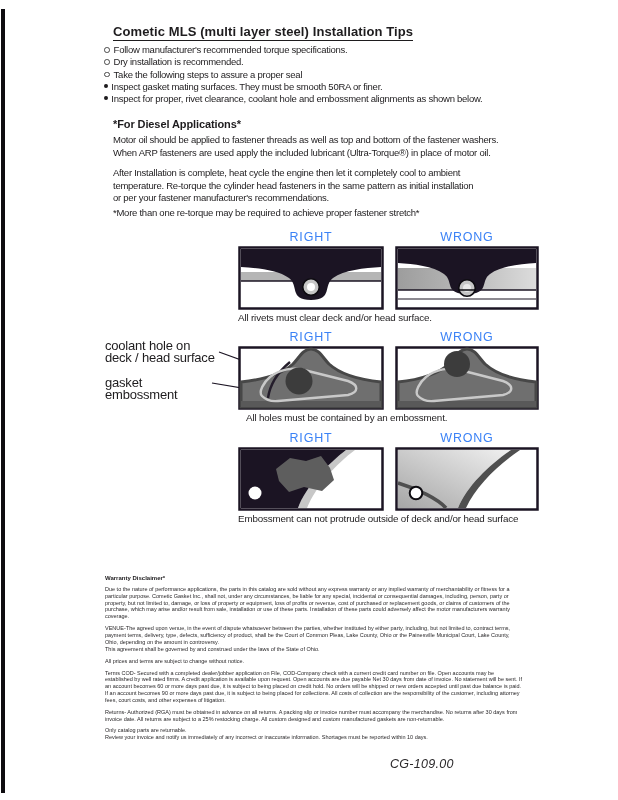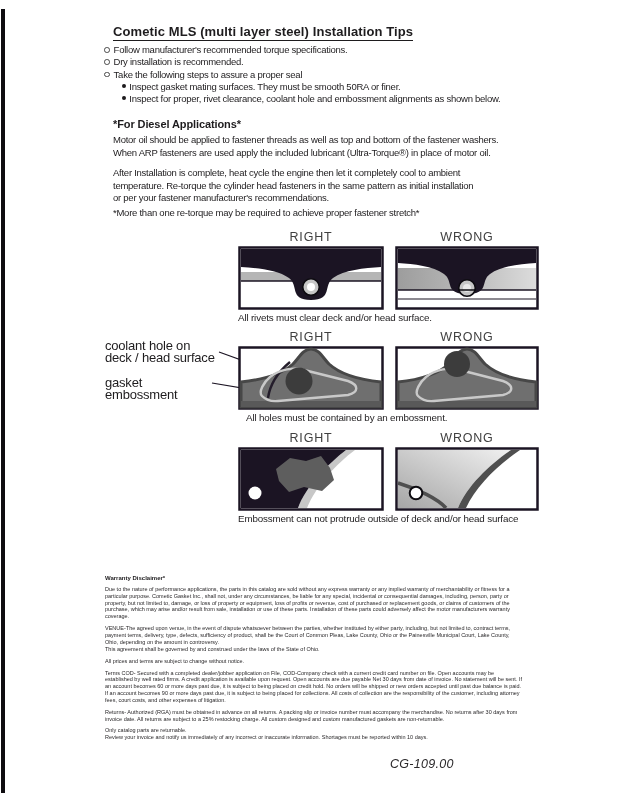--- a/index.html
+++ b/index.html
@@ -10,23 +10,23 @@
   .title{font-size:13px;font-weight:bold;letter-spacing:.1px;border-bottom:1.6px solid #1e1c1e;
          padding-bottom:1px;display:inline-block;white-space:nowrap;}
   .body-txt{font-size:9.5px;letter-spacing:-.25px;line-height:12.6px;white-space:nowrap;}
   .ml{white-space:pre-line;}
   .blist{display:flex;flex-direction:column;}
   .brow{display:flex;align-items:flex-start;height:12.3px;}
   .odot{flex:0 0 auto;width:3.6px;height:3.6px;border:1.1px solid #4a4a4a;border-radius:50%;
         margin:3px 4px 0 0;}
   .fdot{flex:0 0 auto;width:3.8px;height:3.8px;background:#1e1c1e;border-radius:50%;
         margin:3.2px 3.5px 0 0;}
-  .sub{margin-left:18px;}
+  .sub{}
   .h2{font-size:11px;font-weight:bold;letter-spacing:-.1px;}
-  .dlabel{font-size:12.5px;letter-spacing:.8px;color:#404040;text-align:center;white-space:nowrap;}
+  .dlabel{font-size:12.5px;letter-spacing:.8px;color:#3b82f6;text-align:center;white-space:nowrap;}
   .cap{font-size:9.8px;letter-spacing:-.15px;line-height:12px;color:#1e1c1e;white-space:nowrap;}
   .ann{font-size:13px;letter-spacing:-.2px;line-height:11.5px;text-align:left;color:#1e1c1e;}
   .tiny-h{font-size:6px;font-weight:bold;letter-spacing:0;}
   .tiny{font-size:5.5px;line-height:6.8px;letter-spacing:0;color:#2a282a;margin:0 0 5.2px 0;}
   .footer{font-size:12.5px;letter-spacing:.3px;color:#2a282a;white-space:nowrap;}
   svg{display:block;}
 </style>
 </head>
 <body>
 

